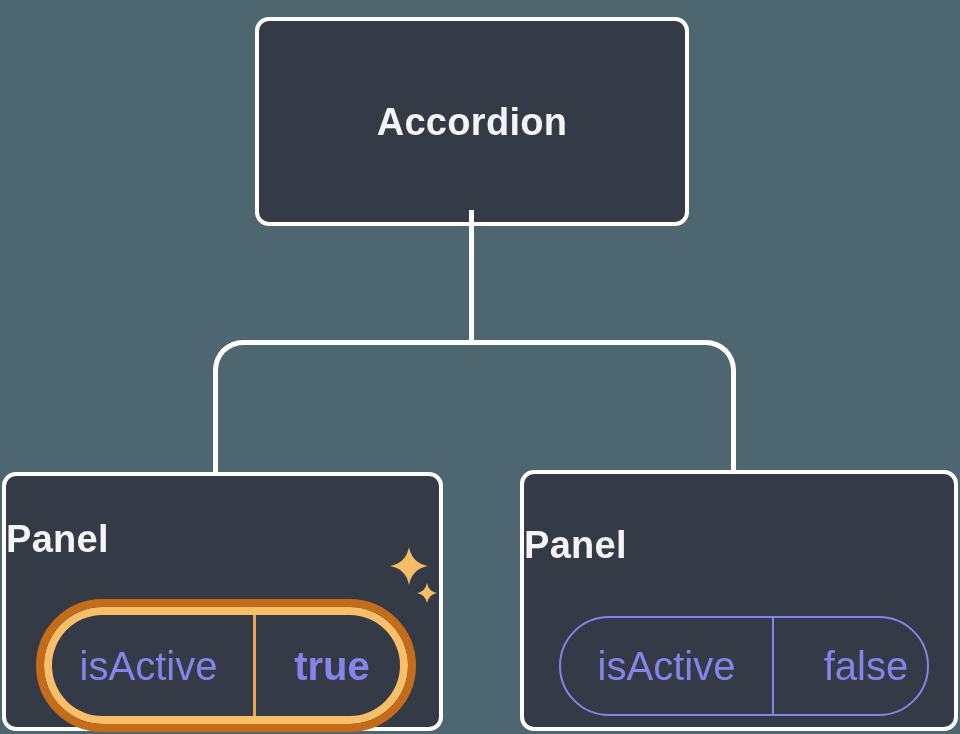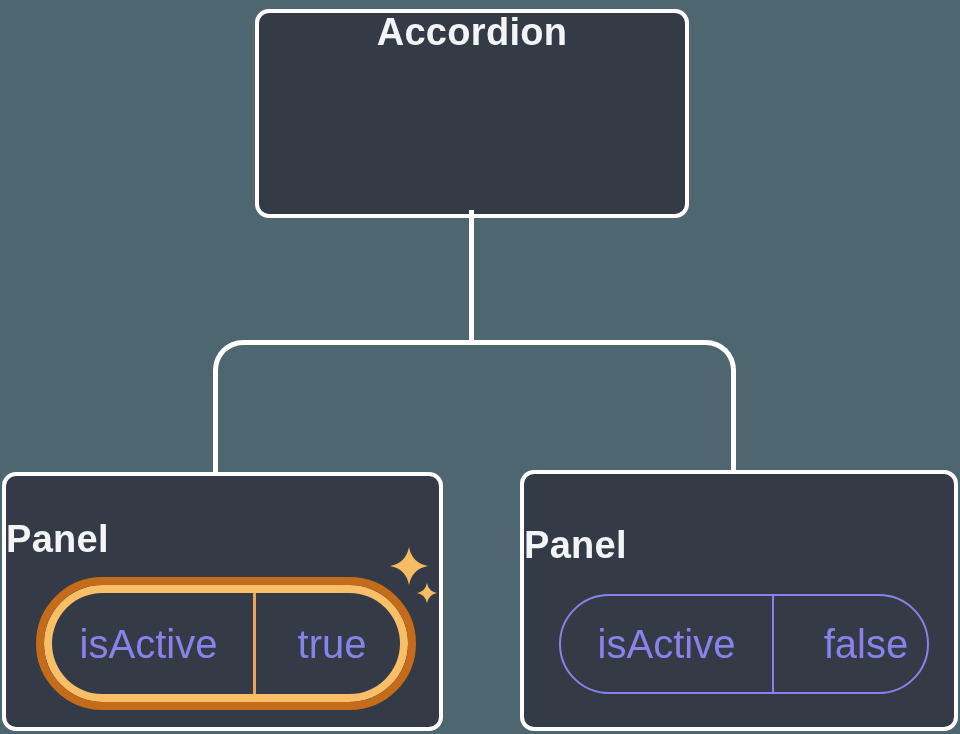--- a/index.html
+++ b/index.html
@@ -14,22 +14,22 @@
     background: #4E666F;
   }
   
   .node {
     position: absolute;
     background: #343A46;
     border: 4px solid #FFFFFF;
     border-radius: 14px;
     box-sizing: border-box;
   }
-  #accordion-node { left: 255px; top: 9px; width: 434px; height: 209px;
-    display: flex; justify-content: center; }
+  #accordion-node { left: 255px; top: 17px; width: 434px; height: 209px;
+    display: flex; align-items: center; justify-content: center; }
   #panel-left  { left: 2px;   top: 472px; width: 441px; height: 259px; }
   #panel-right { left: 520px; top: 470px; width: 438px; height: 261px; }
 
   .node-title {
     color: #F3F4F6;
     font-size: 38px;
     font-weight: 600;
     line-height: 1;
     letter-spacing: 0.3px;
   }
@@ -55,20 +55,21 @@
     border-radius: 30px 30px 0 0;
   }
 
   
   .state-pill {
     position: absolute;
     box-sizing: border-box;
     display: flex;
     align-items: stretch;
     background: #343A46;
+    margin-top: 22px;
   }
   #state-pill-active {
     left: 30px; top: 101px; width: 380px; height: 133px;
     border: 8px solid #C56C1A;
     border-radius: 67px;
     box-shadow: inset 0 0 0 8px #F9BE68;
   }
   #state-pill-inactive {
     left: 35px; top: 120px; width: 370px; height: 100px;
     border: 2px solid #8684EB;
@@ -76,21 +77,21 @@
   }
   .pill-cell {
     display: flex;
     align-items: center;
     justify-content: center;
     color: #8684EB;
     font-size: 40px;
     line-height: 1;
   }
   #state-pill-active .pill-cell-key   { width: 209px; }
-  #state-pill-active .pill-cell-value { flex: 1; font-weight: 400; }
+  #state-pill-active .pill-cell-value { flex: 1; font-weight: 700; }
   #state-pill-active .pill-divider {
     width: 3px; background: #E8A654; margin: 8px 0;
   }
   #state-pill-inactive .pill-cell-key   { width: 211px; }
   #state-pill-inactive .pill-cell-value { flex: 1; padding-left: 31px; }
   #state-pill-inactive .pill-divider {
     width: 2px; background: #8684EB; margin: 0;
   }
 
   

